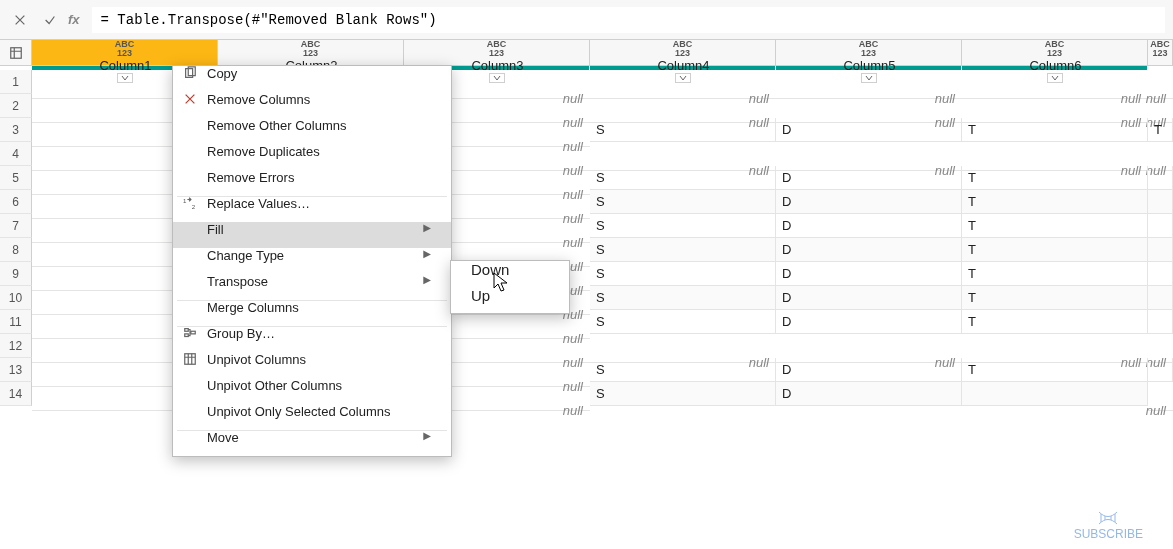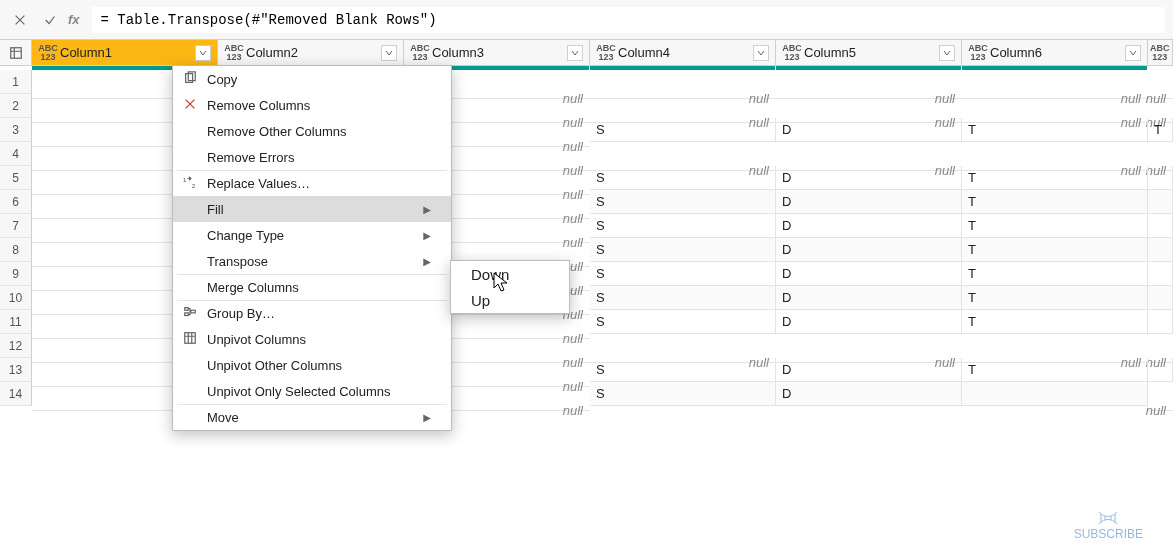--- a/index.html
+++ b/index.html
@@ -21,21 +21,21 @@
   
   .formula-bar{height:40px;display:flex;align-items:center;border-bottom:1px solid var(--border);padding:2px 8px;background:var(--header-bg);}
   .fb-btn{width:24px;height:24px;display:flex;align-items:center;justify-content:center;margin-right:6px;color:#888;}
   .fx{font-style:italic;font-weight:600;color:#888;margin-right:12px;}
   .formula-input{flex:1;height:26px;border:1px solid transparent;background:var(--bg);padding:0 8px; font-family:Consolas,"Courier New",monospace;font-size:14px;}
 
   
   .grid{position:relative;}
   .header-row{display:flex;height:26px;background:var(--header-bg);border-bottom:1px solid var(--border);}
   .hcell-corner{width:32px;border-right:1px solid var(--border);display:flex;align-items:center;justify-content:center;background:var(--header-bg);}
-  .col-header{width:186px;min-width:186px;border-right:1px solid var(--border);display:flex;align-items:center;padding:0 6px;position:relative;background:var(--header-bg);cursor:pointer;}
+  .col-header{width:186px;min-width:186px;border-right:1px solid var(--border);display:flex;align-items:center;padding:0 6px;position:relative;background:var(--header-bg);cursor:pointer;flex-direction:column;}
   .col-header.selected{background:var(--sel-col);}
   .type-icon{width:20px;text-align:center;font-size:9px;color:#555;font-weight:600;line-height:1;}
   .type-icon span{display:block;}
   .col-name{flex:1;margin-left:2px;}
   .col-dd{width:16px;height:16px;border:1px solid var(--border);background:#fff;display:flex;align-items:center;justify-content:center;}
   .teal-row{display:flex;height:4px;}
   .teal-cell{width:186px;background:var(--teal);border-right:1px solid #fff;}
   .teal-cell.first{margin-left:32px;}
 
   .rows{}
@@ -43,21 +43,21 @@
   .row:nth-child(even) .cell{background:#fafafa;}
   .rownum{width:32px;text-align:center;border-right:1px solid var(--border);border-bottom:1px solid var(--border-soft);font-size:12px;color:#555;display:flex;align-items:center;justify-content:center;background:var(--header-bg);cursor:pointer;}
   .cell{width:186px;min-width:186px;border-right:1px solid var(--border-soft);border-bottom:1px solid var(--border-soft);padding:0 6px;display:flex;align-items:center;}
   .cell.null{justify-content:flex-end;font-style:italic;color:var(--null);margin-top:28px;}
   .cell.selcol{background:#fff8e7 !important;}
 
   
 
   
   .ctx{position:absolute;left:172px;top:65px;width:280px;background:#fff;border:1px solid #bcbcbc;box-shadow:0 4px 14px rgba(0,0,0,.25);z-index:20;font-size:13px;}
-  .ctx-item{display:flex;align-items:center;height:26px;padding:0 20px 0 34px;position:relative;cursor:default;}
+  .ctx-item{display:flex;height:26px;padding:0 20px 0 34px;position:relative;cursor:default;}
   .ctx-item.sep-after::after{content:"";position:absolute;left:4px;right:4px;bottom:-1px;height:1px;background:var(--border-soft);}
   .ctx-item.highlight{background:var(--menu-hover);}
   .ctx-item .arrow{margin-left:auto;color:#666;font-size:10px;}
   .ctx-item .mi-icon{position:absolute;left:8px;width:18px;text-align:center;color:#555;}
 
   
   .subctx{position:absolute;left:450px;top:260px;width:120px;background:#fff;border:1px solid #bcbcbc;box-shadow:0 4px 14px rgba(0,0,0,.25);z-index:21;font-size:15px;}
   .subctx .ctx-item{padding-left:20px;}
 
   
@@ -333,20 +333,23 @@
       </div>
       <div class="ctx-item">
         <span class="mi-icon"><svg class="iconsvg" viewBox="0 0 16 16">
             <path d="M3 3 L13 13 M13 3 L3 13" stroke="#c0392b"></path>
           </svg></span>
         <span>Remove Columns</span>
       </div>
       <div class="ctx-item">
         <span>Remove Other Columns</span>
       </div>
+      <div class="ctx-item">
+        <span>Remove Duplicates</span>
+      </div>
       <div class="ctx-item sep-after">
         <span>Remove Errors</span>
       </div>
       <div class="ctx-item sep-after">
         <span class="mi-icon"><svg class="iconsvg" viewBox="0 0 16 16">
             <text x="0" y="8" font-size="7" fill="#555" stroke="none">1</text>
             <path d="M5 4 L9 4 M7 2 L9 4 L7 6"></path>
             <text x="10" y="15" font-size="7" fill="#555" stroke="none">2</text>
           </svg></span>
         <span>Replace Values…</span>

